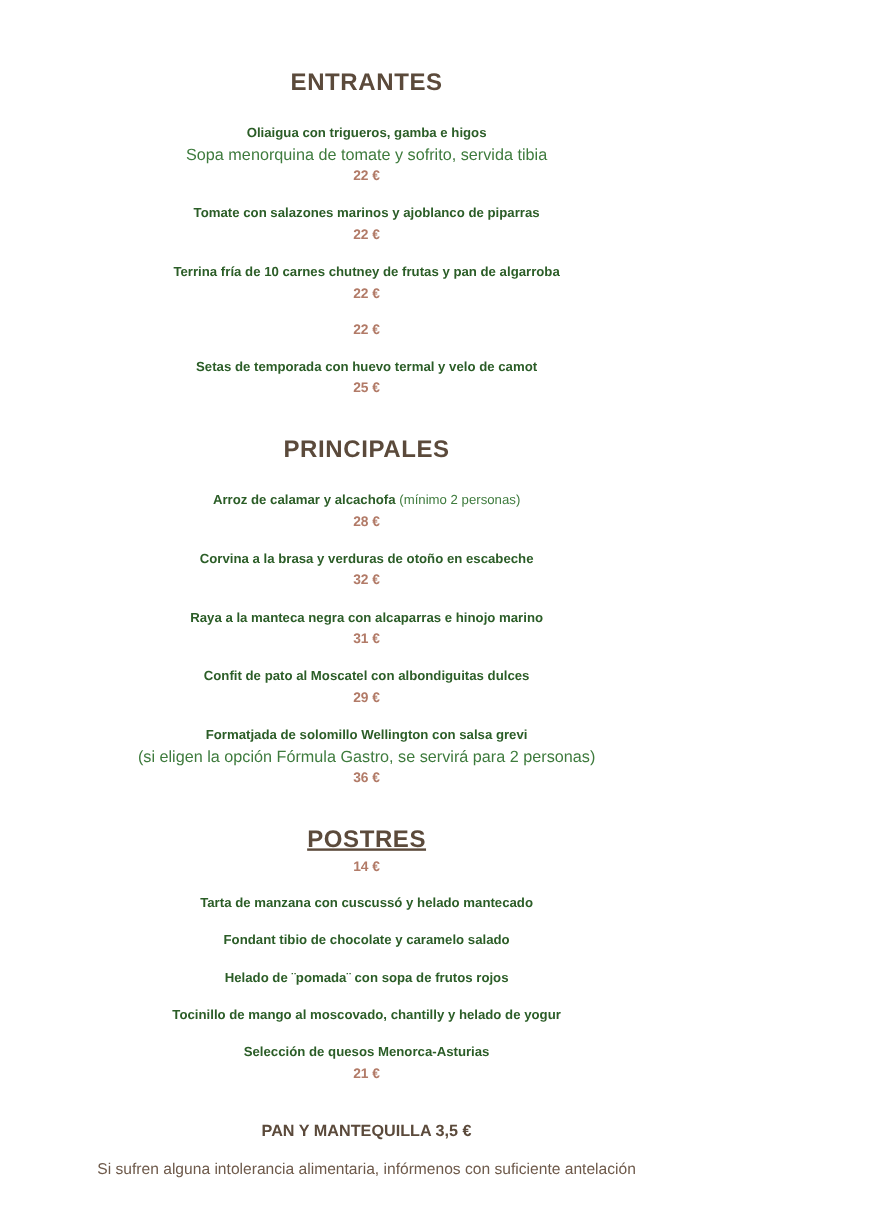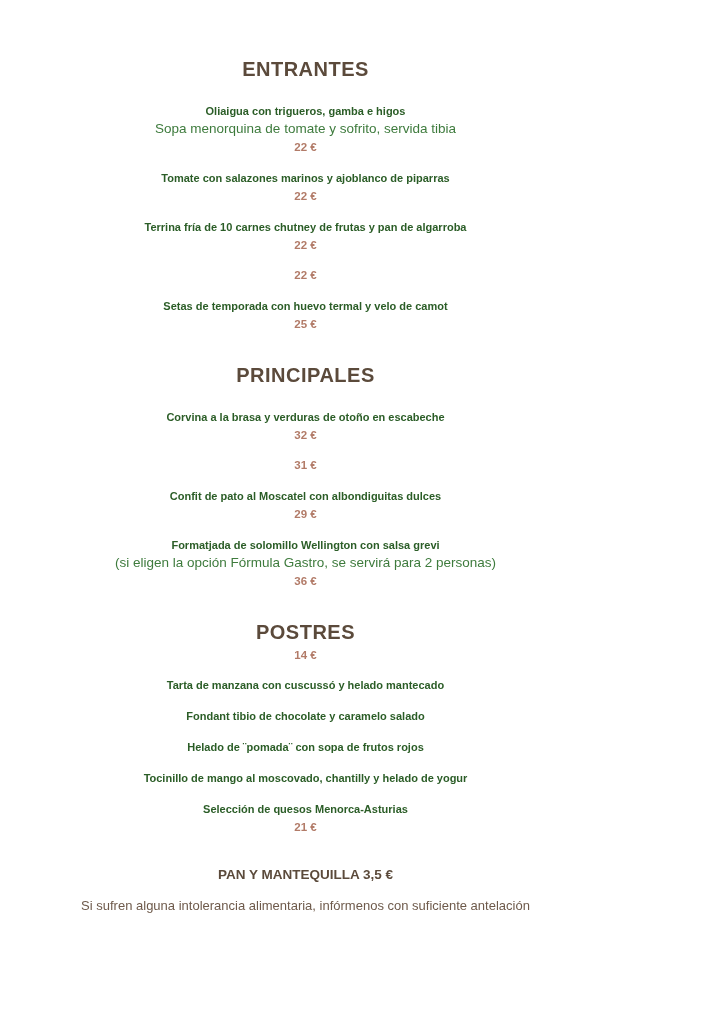--- a/index.html
+++ b/index.html
@@ -17,21 +17,21 @@
     overflow: hidden;
   }
   .section { margin-bottom: 8px; }
   .section-title {
     font-size: 20px;
     font-weight: 700;
     color: #5b4a3b;
     letter-spacing: 0.5px;
     margin-bottom: 21px;
   }
-  .section-title.tight { margin-bottom: 3px; }
+  .section-title.tight { margin-bottom: 3px; text-decoration: underline; }
   .section-price {
     font-size: 11.5px;
     font-weight: 700;
     color: #b27b68;
     line-height: 17px;
     margin-bottom: 12px;
   }
   .menu-item { margin-bottom: 13px; }
   .dish-name {
     font-size: 11px;
@@ -104,27 +104,32 @@
       <div class="dish-name">Setas de temporada con huevo termal y velo de camot</div>
       <div class="dish-price">25 €</div>
     </div>
   </div>
 
   <div class="section-gap"></div>
 
   <div class="section">
     <div class="section-title">PRINCIPALES</div>
 
+    <div class="menu-item">
+      <div class="dish-name"><span>Arroz de calamar y alcachofa</span><span class="name-suffix"> (mínimo 2 personas)</span></div>
+      <div class="dish-price">28 €</div>
+    </div>
 
     <div class="menu-item">
       <div class="dish-name">Corvina a la brasa y verduras de otoño en escabeche</div>
       <div class="dish-price">32 €</div>
     </div>
 
     <div class="menu-item">
+      <div class="dish-name">Raya a la manteca negra con alcaparras e hinojo marino</div>
       <div class="dish-price">31 €</div>
     </div>
 
     <div class="menu-item">
       <div class="dish-name">Confit de pato al Moscatel con albondiguitas dulces</div>
       <div class="dish-price">29 €</div>
     </div>
 
     <div class="menu-item">
       <div class="dish-name">Formatjada de solomillo Wellington con salsa grevi</div>

